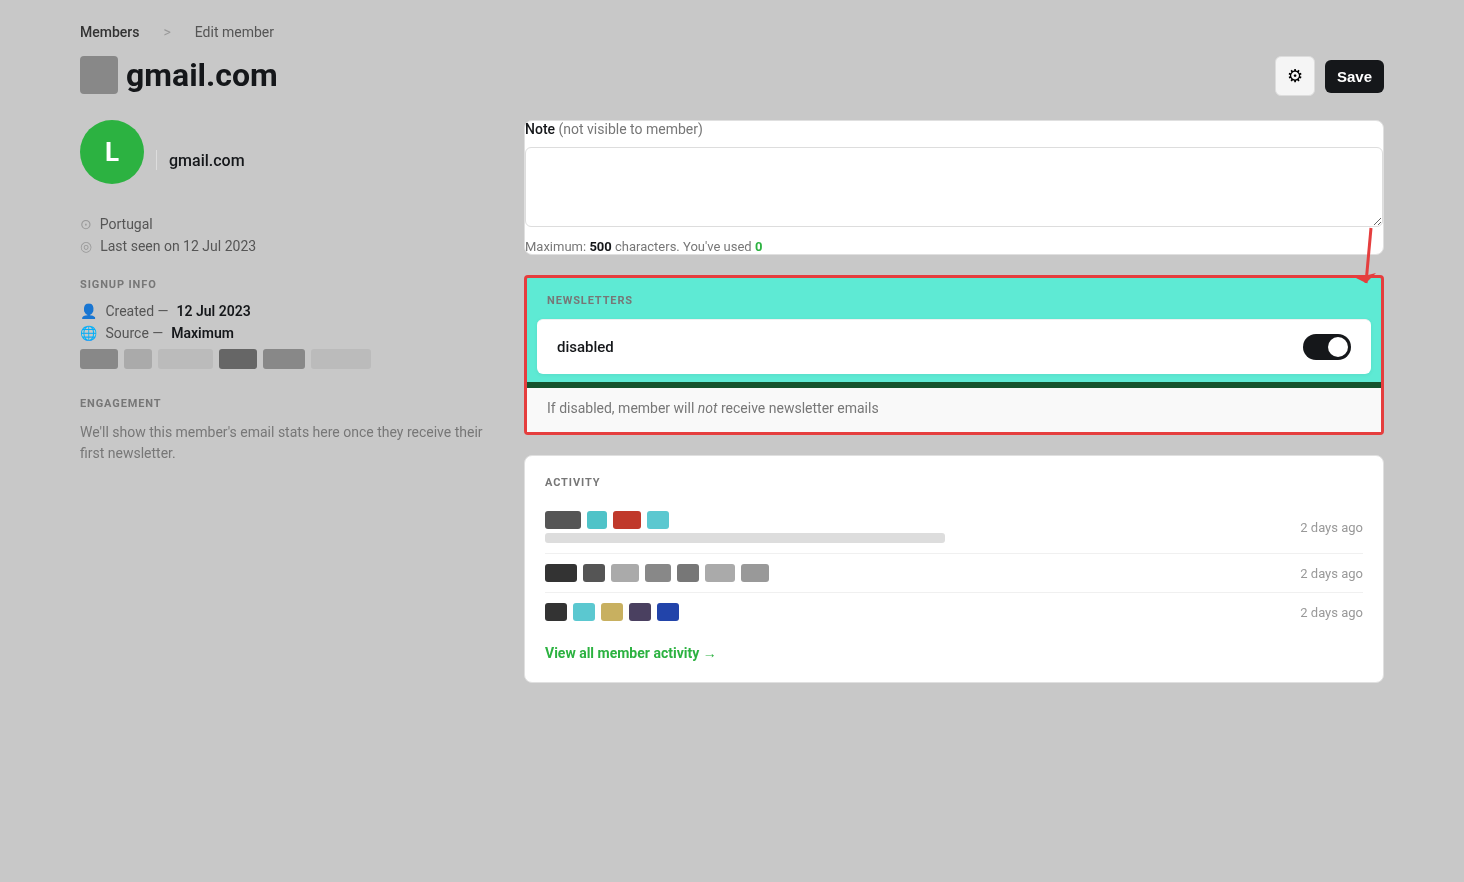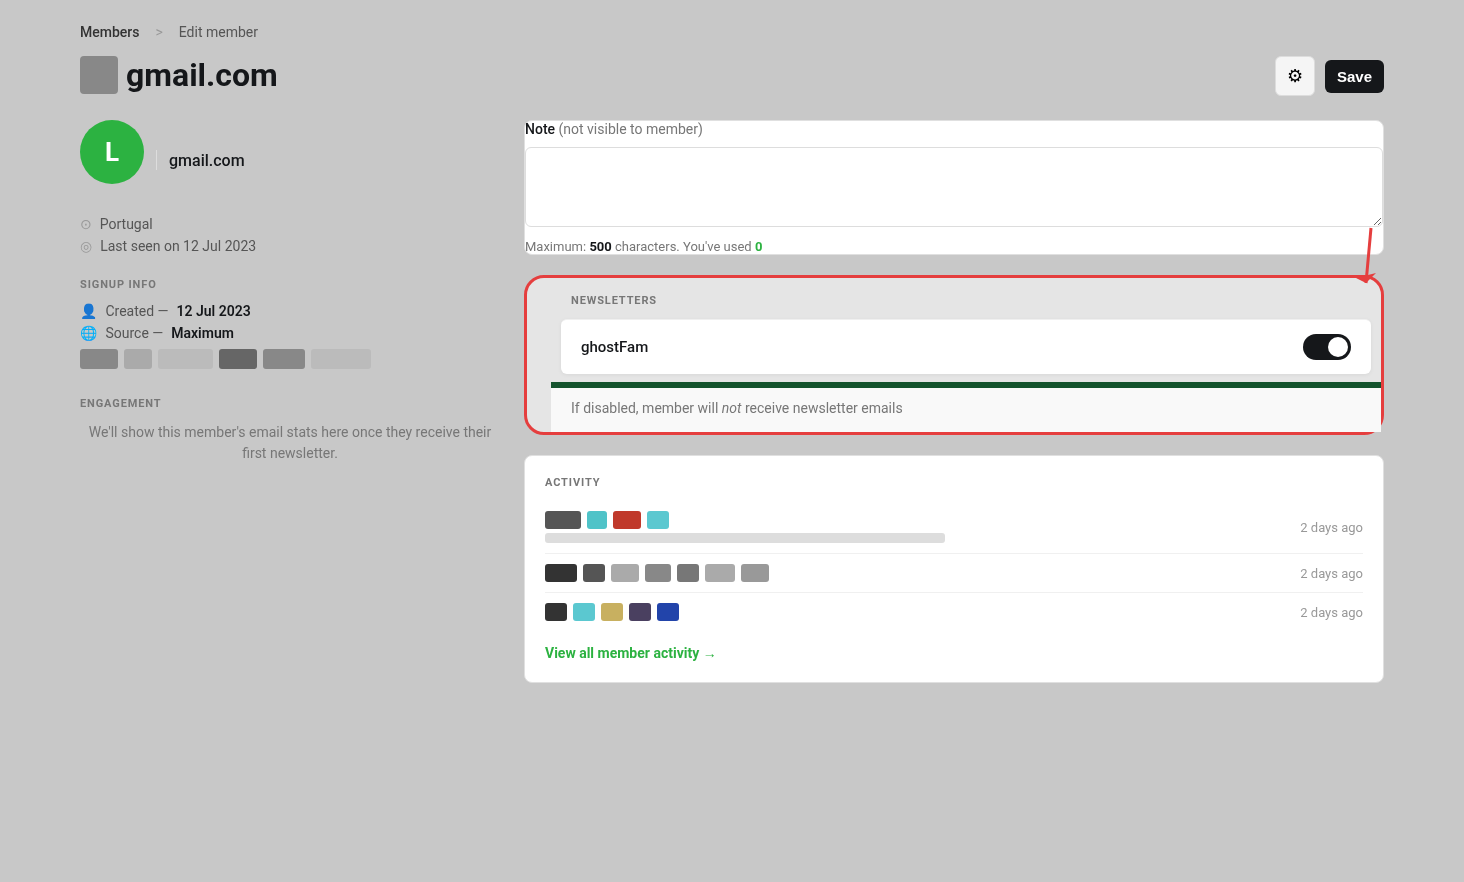--- a/index.html
+++ b/index.html
@@ -14,21 +14,21 @@
       max-width: 1464px;
       margin: 0 auto;
       padding: 24px 80px;
       position: relative;
     }
 
     
     .breadcrumb {
       display: flex;
       align-items: center;
-      gap: 16px;
+      gap: 24px;
       font-size: 14px;
       color: #555;
       margin-bottom: 16px;
     }
     .breadcrumb-members {
       color: #333;
       font-weight: 500;
       cursor: pointer;
     }
     .breadcrumb-separator { color: #999; }
@@ -174,21 +174,20 @@
       height: 20px;
       border-radius: 3px;
       background: #aaa;
     }
 
     .engagement-section {}
     .engagement-text {
       font-size: 14px;
       color: #777;
       line-height: 1.5;
-      text-align: center;
     }
 
     
     .right-panel {
       flex: 1;
       display: flex;
       flex-direction: column;
       gap: 20px;
     }
 
@@ -228,26 +227,25 @@
       font-weight: 700;
       color: #15171a;
     }
     .note-count-used {
       font-weight: 700;
       color: #2cb241;
     }
 
     
     .newsletters-section {
-      background: #e5e5e5;
-      border-radius: 20px;
+      background: #5eead4;
+      border-radius: 4px;
       border: 3px solid #e53e3e;
       position: relative;
       overflow: visible;
-      padding-left: 24px;
     }
     .newsletters-header {
       padding: 16px 20px 0;
     }
     .newsletter-item {
       display: flex;
       align-items: center;
       justify-content: space-between;
       padding: 14px 20px;
       border-top: 1px solid #f0f0f0;
@@ -456,21 +454,21 @@
         <svg class="arrow-annotation" viewBox="0 0 80 80" xmlns="http://www.w3.org/2000/svg">
           <line x1="60" y1="10" x2="55" y2="65" stroke="#e53e3e" stroke-width="3"></line>
           <polygon points="45,60 55,65 65,55" fill="#e53e3e"></polygon>
         </svg>
 
         <div class="newsletters-header">
           <div class="section-title">NEWSLETTERS</div>
         </div>
 
         <div class="newsletter-item">
-          <span class="newsletter-name">ghostFam</span>
+          <span class="newsletter-name">disabled</span>
           <div class="toggle-container">
             <div class="toggle-track">
               <div class="toggle-thumb"></div>
             </div>
           </div>
         </div>
 
         <div class="newsletters-footer">
           <span>If disabled, member will</span>
           <em>not</em>

